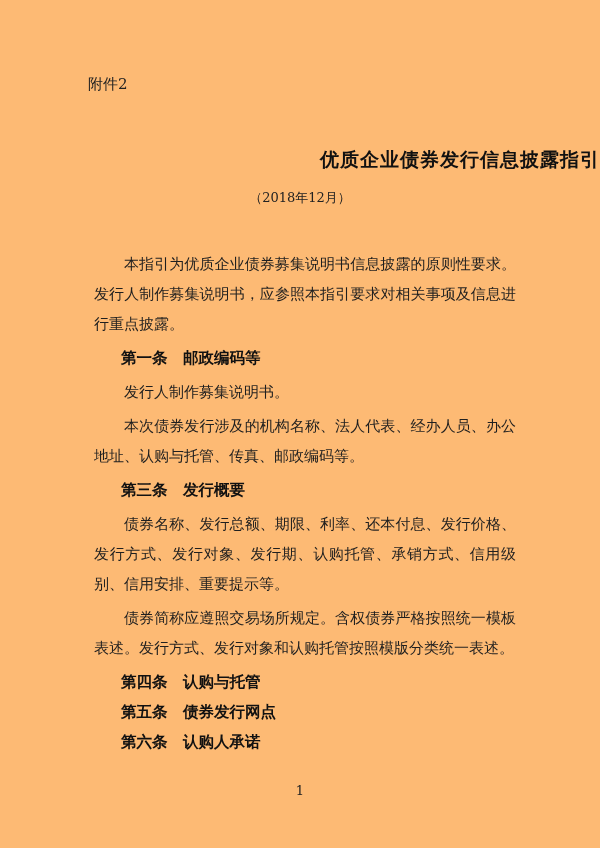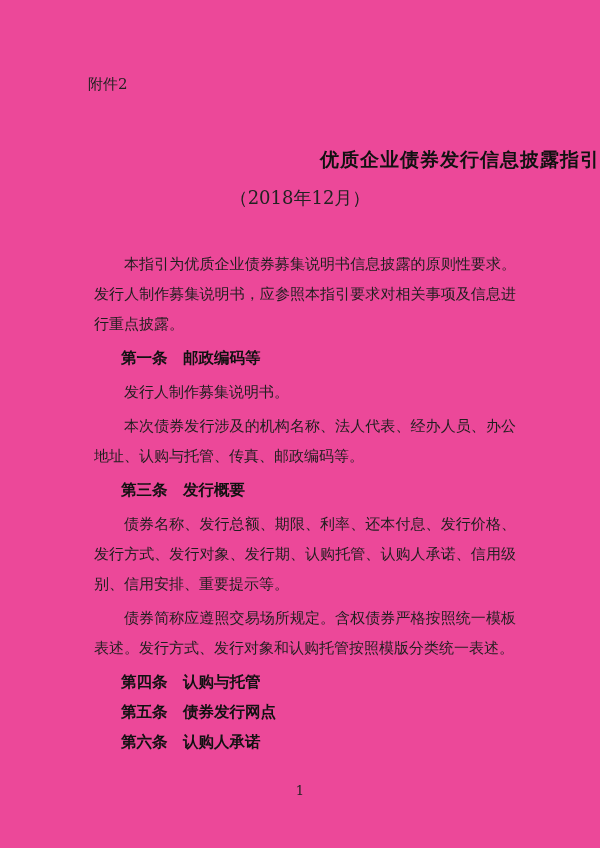--- a/index.html
+++ b/index.html
@@ -4,21 +4,21 @@
 <style>
   html, body {
     margin: 0;
     padding: 0;
     background: #ffffff;
   }
   .page {
     position: relative;
     width: 600px;
     height: 848px;
-    background: #ec4899;
+    background: #fdba74;
     overflow: hidden;
     color: #1a1a1a;
     font-family: "DejaVu Serif", serif;
   }
   .attachment-label {
     margin: 74px 0 0 88px;
     font-size: 15px;
     line-height: 20px;
     color: #222222;
   }
@@ -28,21 +28,21 @@
     font-family: "Liberation Sans", sans-serif;
     font-weight: 700;
     font-size: 19px;
     line-height: 21px;
     letter-spacing: 1px;
     color: #111111;
   }
   .doc-date {
     margin-top: 19px;
     text-align: center;
-    font-size: 18px;
+    font-size: 13px;
     line-height: 18px;
     color: #222222;
   }
   .content {
     margin: 42px 80px 0 90px;
     width: 430px;
     font-size: 15px;
     line-height: 30px;
     text-align: justify;
     color: #1f1f1f;
@@ -82,21 +82,21 @@
   <div class="doc-title">优质企业债券发行信息披露指引</div>
 
   <div class="doc-date">（2018年12月）</div>
 
   <div class="content">
     <p>本指引为优质企业债券募集说明书信息披露的原则性要求。发行人制作募集说明书，应参照本指引要求对相关事项及信息进行重点披露。</p>
     <h3>第一条　邮政编码等</h3>
     <p>发行人制作募集说明书。</p>
     <p>本次债券发行涉及的机构名称、法人代表、经办人员、办公地址、认购与托管、传真、邮政编码等。</p>
     <h3>第三条　发行概要</h3>
-    <p>债券名称、发行总额、期限、利率、还本付息、发行价格、发行方式、发行对象、发行期、认购托管、认购人承诺、信用级别、信用安排、重要提示等。</p>
+    <p>债券名称、发行总额、期限、利率、还本付息、发行价格、发行方式、发行对象、发行期、认购托管、承销方式、信用级别、信用安排、重要提示等。</p>
     <p>债券简称应遵照交易场所规定。含权债券严格按照统一模板表述。发行方式、发行对象和认购托管按照模版分类统一表述。</p>
     <h3>第四条　认购与托管</h3>
     <h3>第五条　债券发行网点</h3>
     <h3>第六条　认购人承诺</h3>
   </div>
 
   <div class="page-number">1</div>
 
 </div>
 

